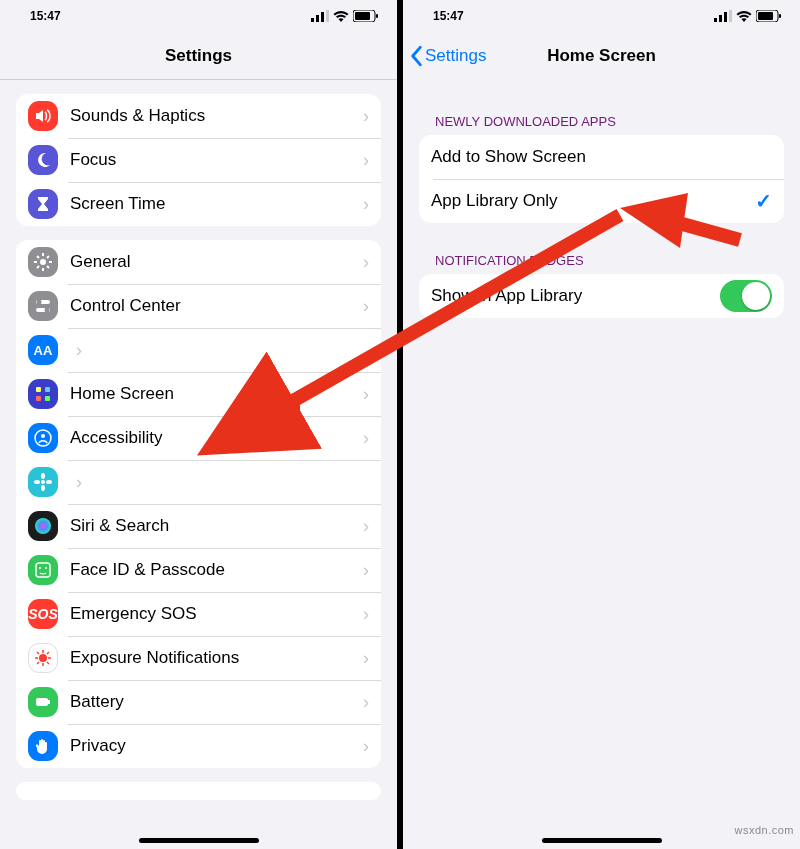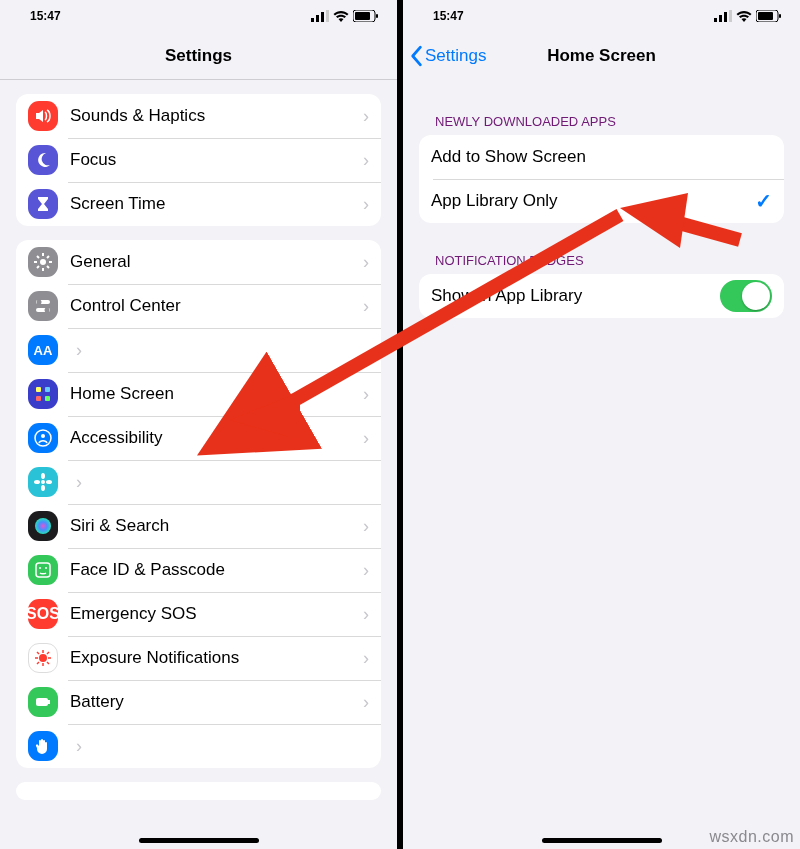--- a/index.html
+++ b/index.html
@@ -145,22 +145,22 @@
     left:50%;
     transform:translateX(-50%);
     width:120px; height:5px;
     background:#000;
     border-radius:3px;
   }
 
   .watermark {
     position:absolute;
     right:6px;
-    bottom:3px;
-    font-size:16px;
+    bottom:13px;
+    font-size:11px;
     color:#8a8a8e;
     letter-spacing:0.5px;
   }
 </style>
 </head>
 <body>
 
 <div class="container">
 
   <div class="phone left">
@@ -309,21 +309,21 @@
                   <circle cx="7" cy="8" r="1" fill="#fff"></circle>
                   <circle cx="13" cy="8" r="1" fill="#fff"></circle>
                   <path d="M7 13c1 1 5 1 6 0" stroke="#fff" stroke-width="1.3" fill="none"></path>
                 </svg>
               </div>
               <span class="row-label">Face ID &amp; Passcode</span>
               <span class="chev">›</span>
             </div>
             <div class="row">
               <div class="app-icon" style="background: rgb(255, 59, 48);">
-                <span style="color:#fff;font-weight:800;font-size:16px;">SOS</span>
+                <span style="color:#fff;font-weight:800;font-size:14px;font-style:italic;">SOS</span>
               </div>
               <span class="row-label">Emergency SOS</span>
               <span class="chev">›</span>
             </div>
             <div class="row">
               <div class="app-icon" style="background: rgb(255, 255, 255); border: 0.5px solid rgb(221, 221, 221);">
                 <svg width="20" height="20" viewBox="0 0 20 20">
                   <circle cx="10" cy="10" r="4" fill="#ff3b30"></circle>
                   <g stroke="#ff3b30" stroke-width="1.5">
                     <line x1="10" y1="2" x2="10" y2="5"></line>
@@ -349,20 +349,21 @@
               </div>
               <span class="row-label">Battery</span>
               <span class="chev">›</span>
             </div>
             <div class="row">
               <div class="app-icon" style="background: rgb(0, 122, 255);">
                 <svg width="20" height="20" viewBox="0 0 20 20">
                   <path d="M6 10V5a1 1 0 012 0v4V4a1 1 0 012 0v5V5a1 1 0 012 0v5V7a1 1 0 012 0v6a5 5 0 01-10 0v-1l-1-2a1 1 0 012-1z" fill="#fff"></path>
                 </svg>
               </div>
+              <span class="row-label">Privacy</span>
               <span class="chev">›</span>
             </div>
           </div>
       </div>
 
       <div class="section">
         <div class="group" style="height:18px;"></div>
       </div>
 
     </div>

